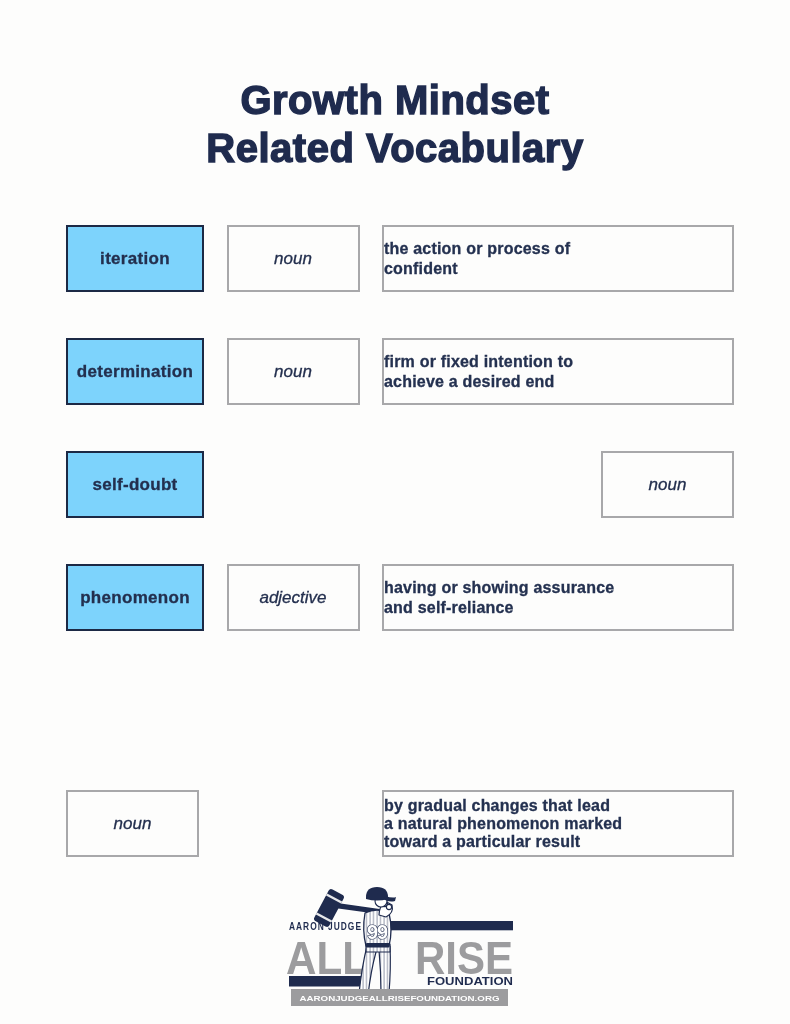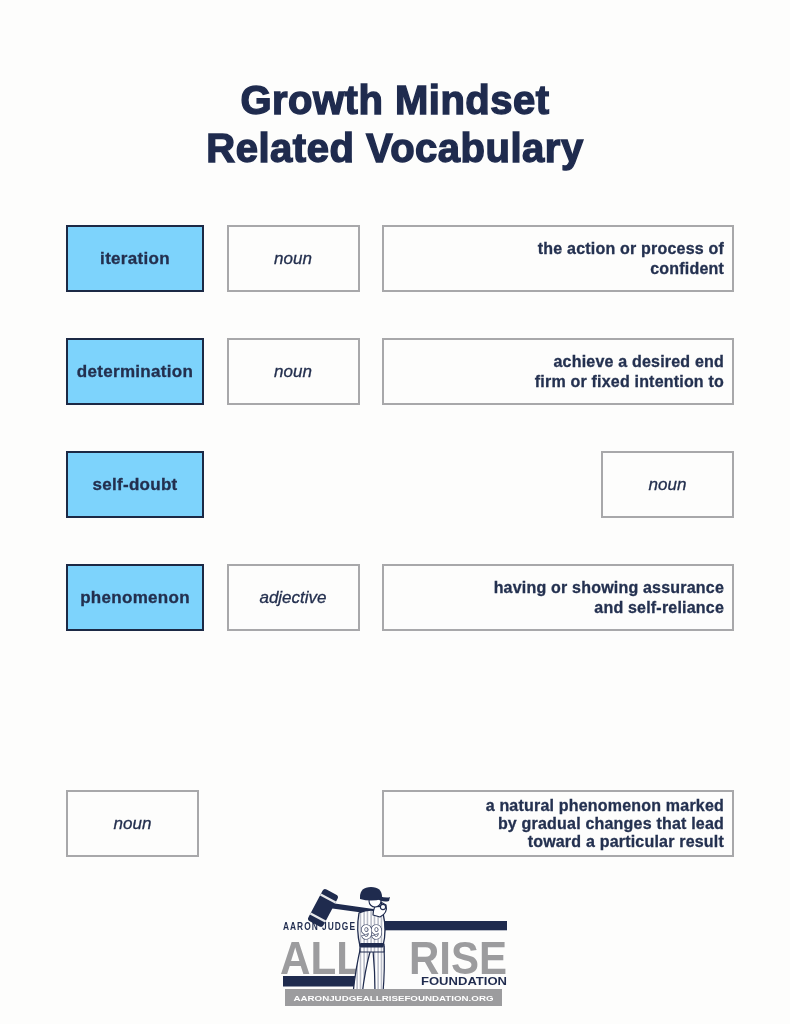--- a/index.html
+++ b/index.html
@@ -40,41 +40,41 @@
   }
   .pos-box{
     width:133px;box-sizing:border-box;
     border:2px solid #a8a8aa;
     display:flex;align-items:center;justify-content:center;
     background:#fdfdfc;
   }
   .def-box{
     width:352px;box-sizing:border-box;
     border:2px solid #a8a8aa;
-    display:flex;flex-direction:column;align-items:flex-end;justify-content:center;
+    display:flex;flex-direction:column;align-items:flex-start;justify-content:center;
     background:#fdfdfc;
-    padding:2px 8px;
+    padding:2px 0;
   }
   .word-text{
     font-size:17px;font-weight:700;color:#232f4e;letter-spacing:0.3px;
     -webkit-text-stroke:0.3px #232f4e;
   }
   .pos-text{
     font-size:17px;font-weight:400;font-style:italic;color:#232f4e;text-align:center;
     -webkit-text-stroke:0.3px #232f4e;
   }
   .def-line{
     font-size:16px;font-weight:700;color:#243150;line-height:20px;
     letter-spacing:0.2px;text-align:center;white-space:nowrap;
     -webkit-text-stroke:0.3px #243150;
   }
 
   
   .footer-logo{
-    position:absolute;left:279px;top:884px;width:232px;height:124px;
+    position:absolute;left:285px;top:884px;width:232px;height:124px;
   }
   .footer-logo svg{display:block;}
 </style>
 </head>
 <body>
 
 <div class="sheet">
 
   <div class="page-title">
     <div>Growth Mindset</div>
@@ -95,22 +95,22 @@
   </div>
 
   <div class="vocab-row row-1">
     <div class="word-box">
       <span class="word-text">determination</span>
     </div>
     <div class="pos-box">
       <span class="pos-text">noun</span>
     </div>
     <div class="def-box">
+      <span class="def-line">firm or fixed intention to</span>
       <span class="def-line">achieve a desired end</span>
-      <span class="def-line">firm or fixed intention to</span>
     </div>
   </div>
 
   <div class="vocab-row row-2">
     <div class="word-box">
       <span class="word-text">self-doubt</span>
     </div>
     <div class="pos-box">
       <span class="pos-text">noun</span>
     </div>
@@ -128,22 +128,22 @@
       <span class="def-line">and self-reliance</span>
     </div>
   </div>
 
 
   <div class="vocab-row row-5">
     <div class="pos-box">
       <span class="pos-text">noun</span>
     </div>
     <div class="def-box">
+      <span class="def-line" style="line-height:18px">by gradual changes that lead</span>
       <span class="def-line" style="line-height:18px">a natural phenomenon marked</span>
-      <span class="def-line" style="line-height:18px">by gradual changes that lead</span>
       <span class="def-line" style="line-height:18px">toward a particular result</span>
     </div>
   </div>
 
   <div class="footer-logo">
     <svg width="232" height="124" viewBox="0 0 232 124" xmlns="http://www.w3.org/2000/svg">
       <defs>
         <pattern id="pins" width="3.5" height="4" patternUnits="userSpaceOnUse">
           <rect width="3.5" height="4" fill="#ffffff"></rect>
           <line x1="1" y1="0" x2="1" y2="4" stroke="#1f2b4e" stroke-width="0.7" opacity="0.75"></line>

